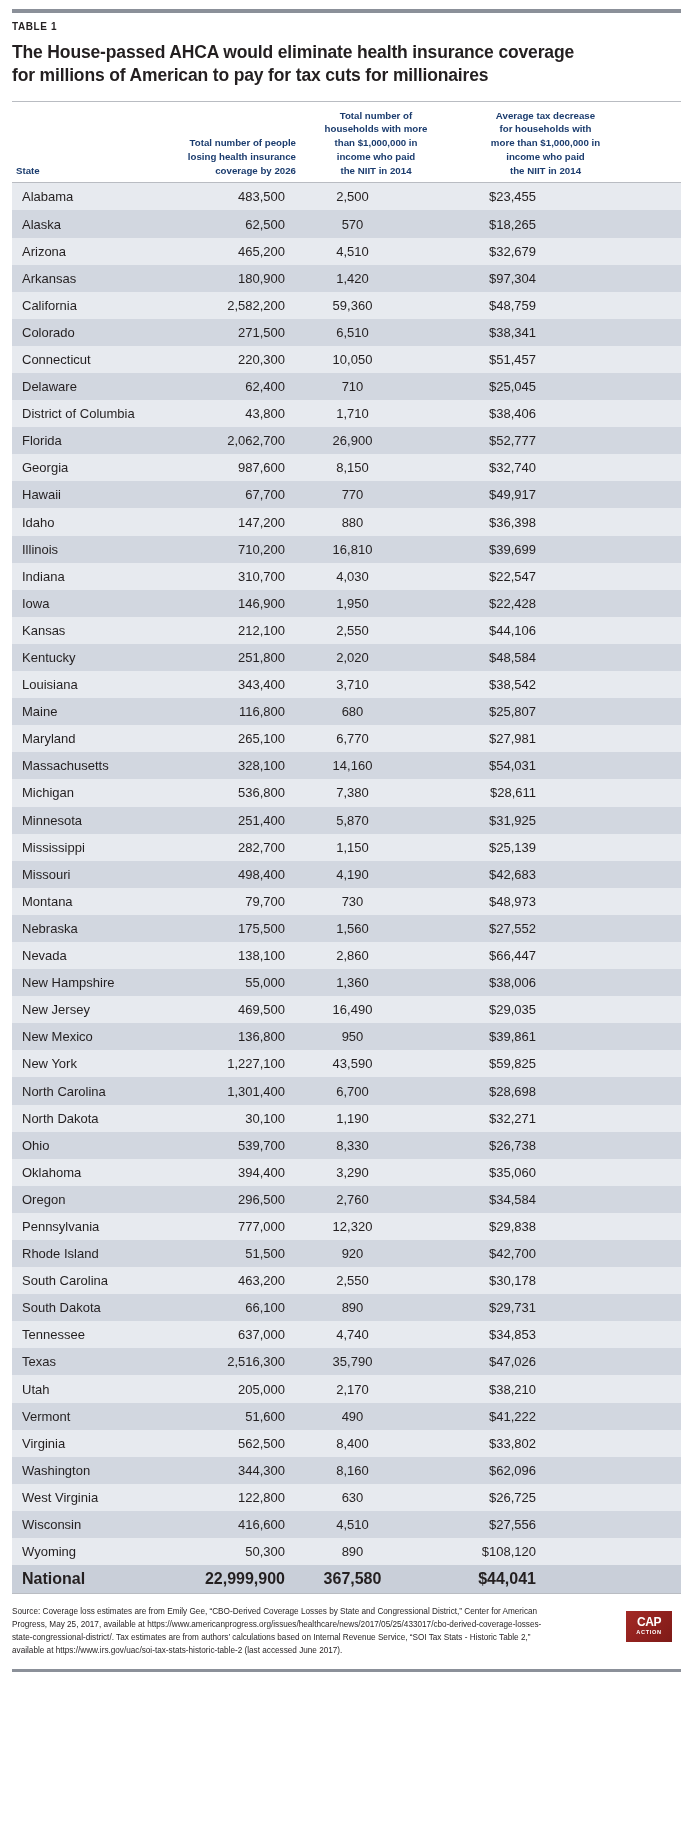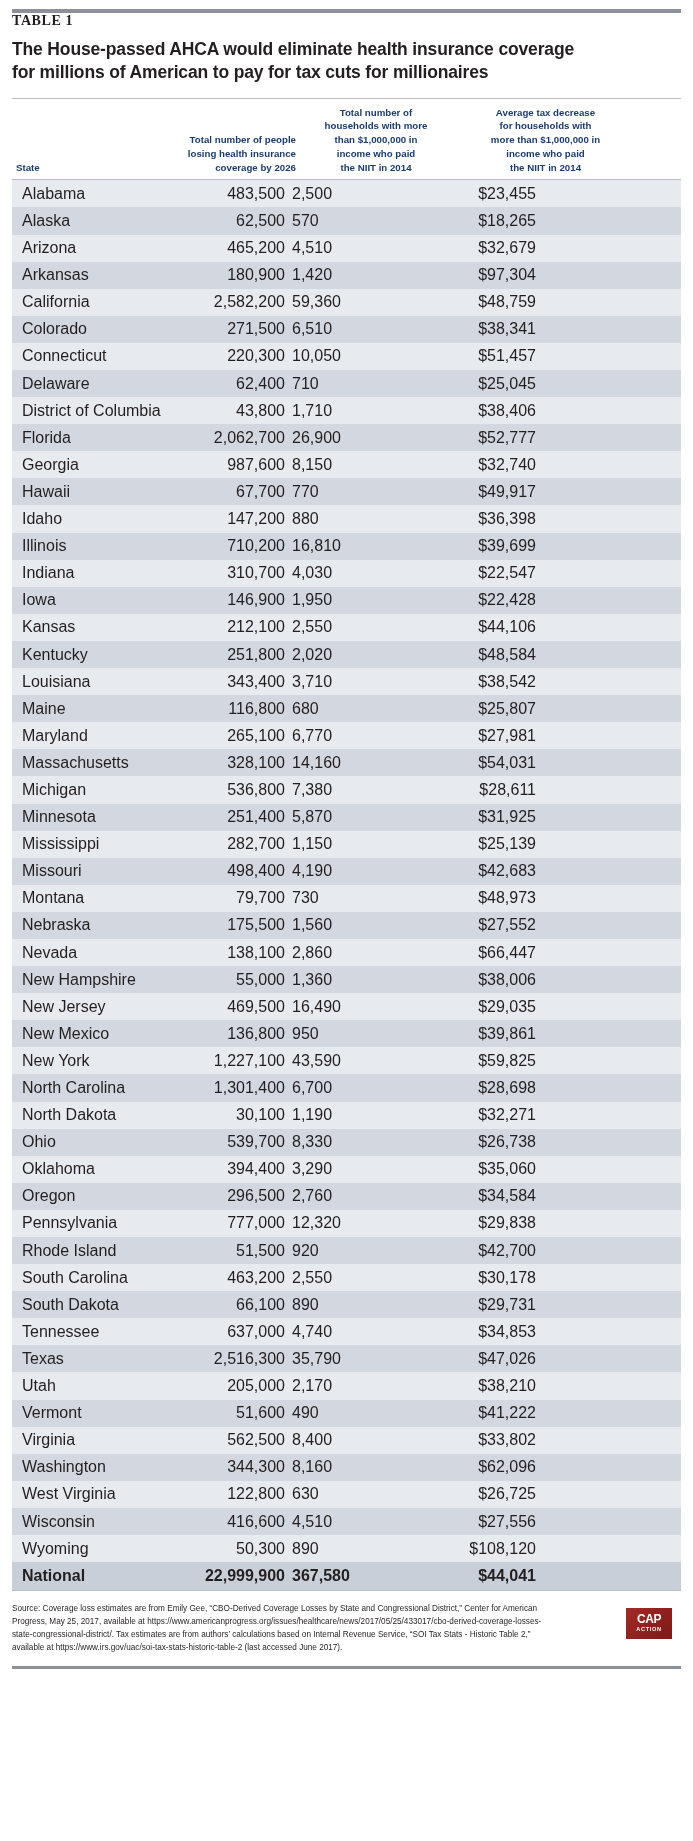--- a/index.html
+++ b/index.html
@@ -24,25 +24,25 @@
 
   
   .top-rule {
     height: 4px;
     background: #8b9099;
     margin-top: 9px;
   }
 
   
   .table-label {
-    font-size: 14px;
+    font-size: 10px;
     font-weight: bold;
     letter-spacing: 0.6px;
     color: #231f20;
-    font-family: Liberation Serif, serif;
+    margin-top: 8px;
   }
   .title {
     font-size: 17.5px;
     font-weight: bold;
     line-height: 1.33;
     color: #231f20;
     margin-top: 9px;
     letter-spacing: -0.15px;
   }
   .title-line { display: block; }
@@ -74,37 +74,37 @@
     height: 1px;
     background: #b9bcc2;
   }
 
   
   .tbody { }
   .row {
     display: flex;
     align-items: center;
     height: 27.1px;
-    font-size: 16px;
+    font-size: 13px;
     color: #231f20;
   }
   .row.odd  { background: #e7eaef; }
   .row.even { background: #d2d7e0; }
 
   .row.total {
     background: #c9cfd9;
     font-weight: bold;
     font-size: 16px;
     height: 27.5px;
   }
 
   .cell { box-sizing: border-box; }
   .c1 { width: 152px; text-align: left;  padding-left: 10px; }
   .c2 { width: 128px; text-align: right; padding-right: 7px; }
-  .c3 { width: 146px; text-align: left; padding-right: 25px; }
+  .c3 { width: 146px; text-align: center; padding-right: 25px; }
   .c4 { width: 143px; text-align: right; padding-right: 45px; }
 
   .tbody-rule {
     height: 1px;
     background: #b9bcc2;
   }
 
   
   .footer {
     position: relative;

